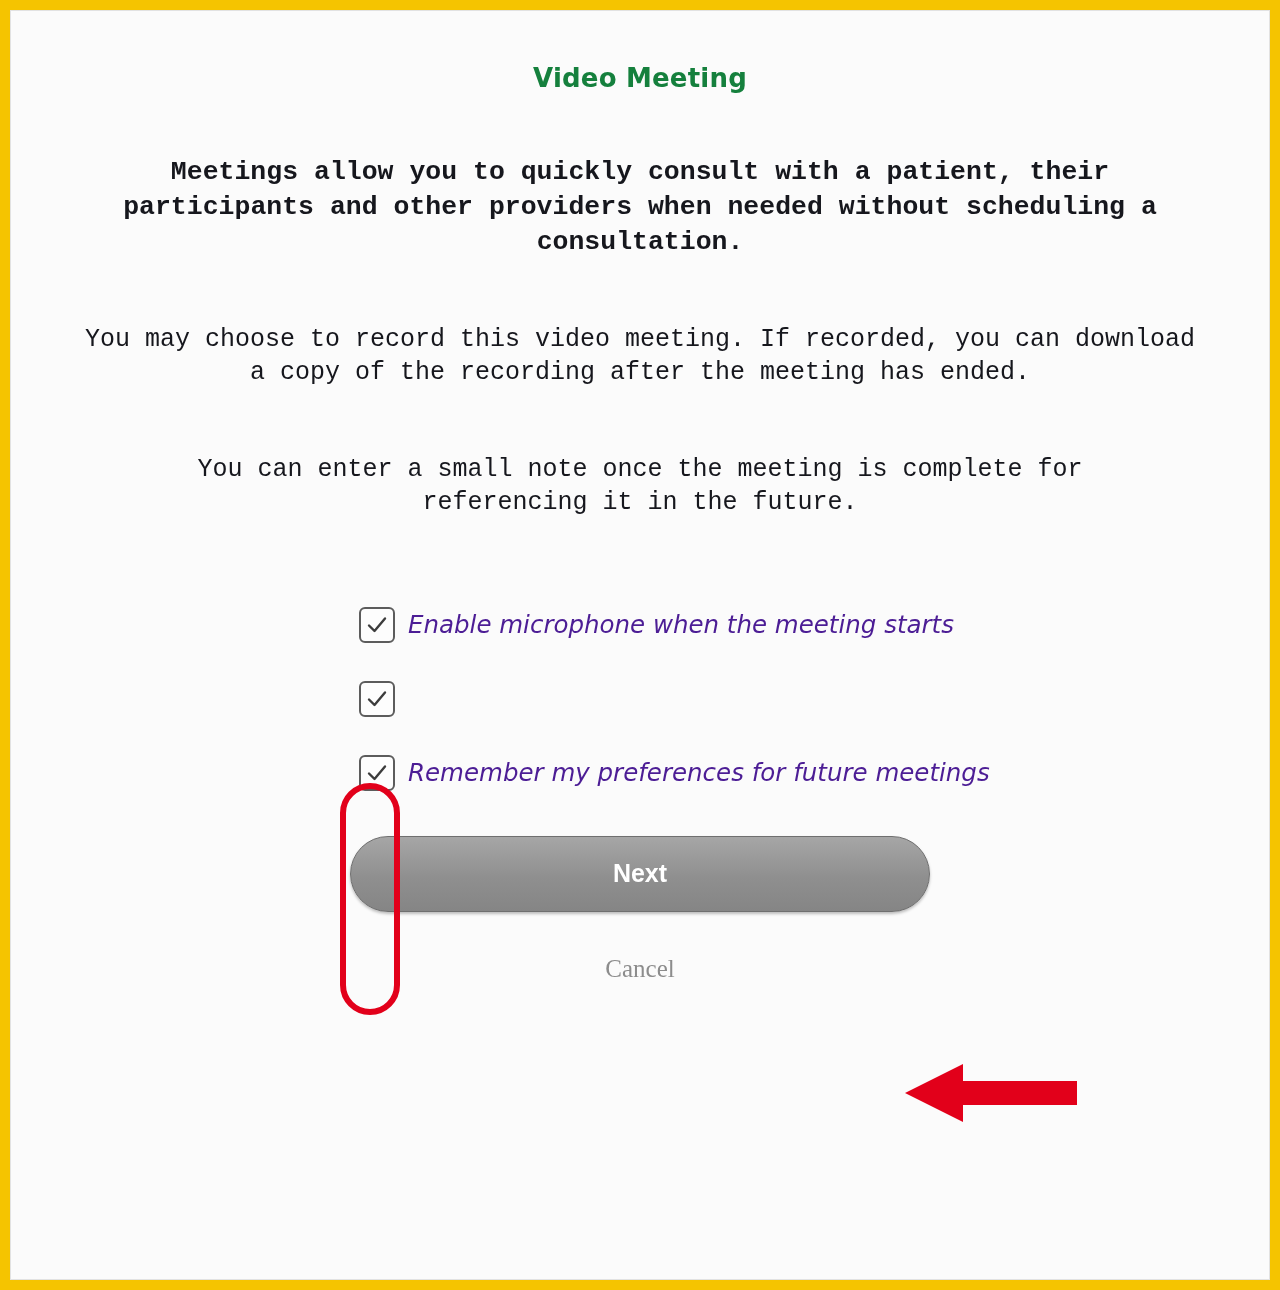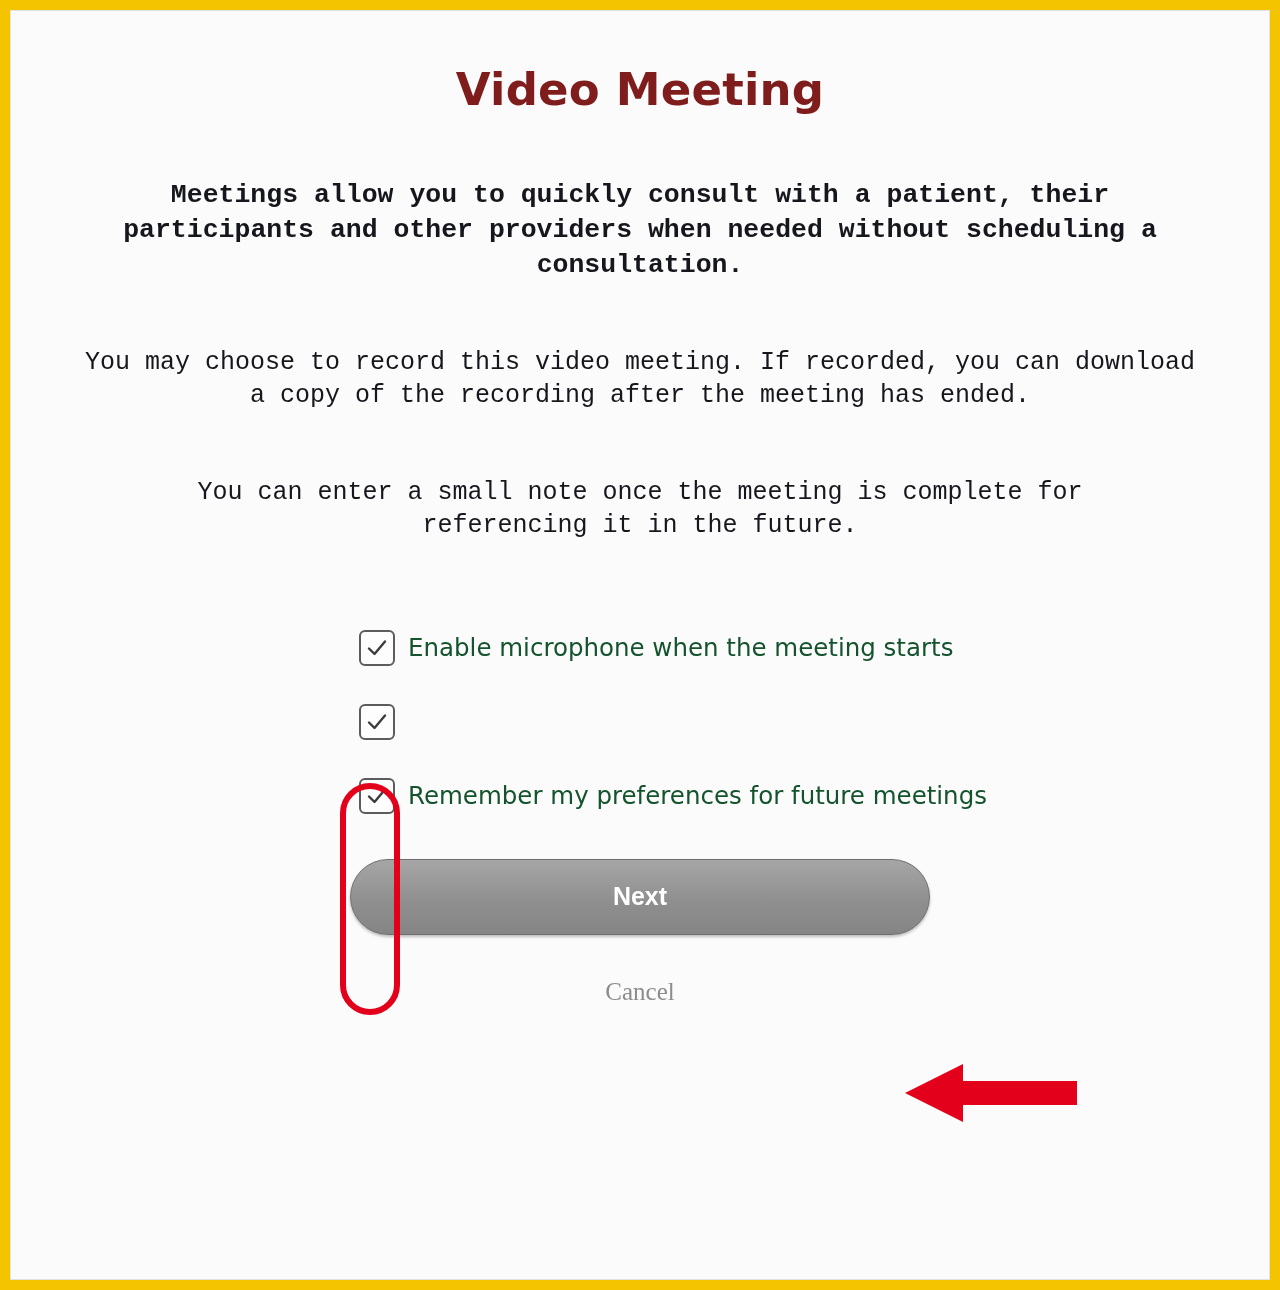--- a/index.html
+++ b/index.html
@@ -42,23 +42,23 @@
     width: 1260px;
     height: 1270px;
     box-sizing: border-box;
     background: #fbfbfb;
     border: 1px solid #e2e2e2;
     overflow: hidden;
   }
 
   .title {
     text-align: center;
-    font-size: 45px;
+    font-size: 26px;
     font-weight: bold;
-    color: #7f1d1d;
+    color: #15803d;
     margin-top: 52px;
     letter-spacing: 0.2px;
   }
 
   .para {
     text-align: center;
     color: #16171d;
     margin: 0 auto;
     line-height: 1.33;
     font-family: Liberation Mono, monospace;
@@ -114,22 +114,23 @@
     justify-content: center;
     margin-right: 13px;
   }
 
   .checkbox svg {
     display: block;
   }
 
   .option-label {
     font-size: 24.5px;
-    color: #14532d;
+    color: #4c1d95;
     white-space: nowrap;
+    font-style: italic;
   }
 
   
   .checkbox-highlight {
     position: absolute;
     left: 340px;
     top: 783px;
     width: 60px;
     height: 232px;
     box-sizing: border-box;

